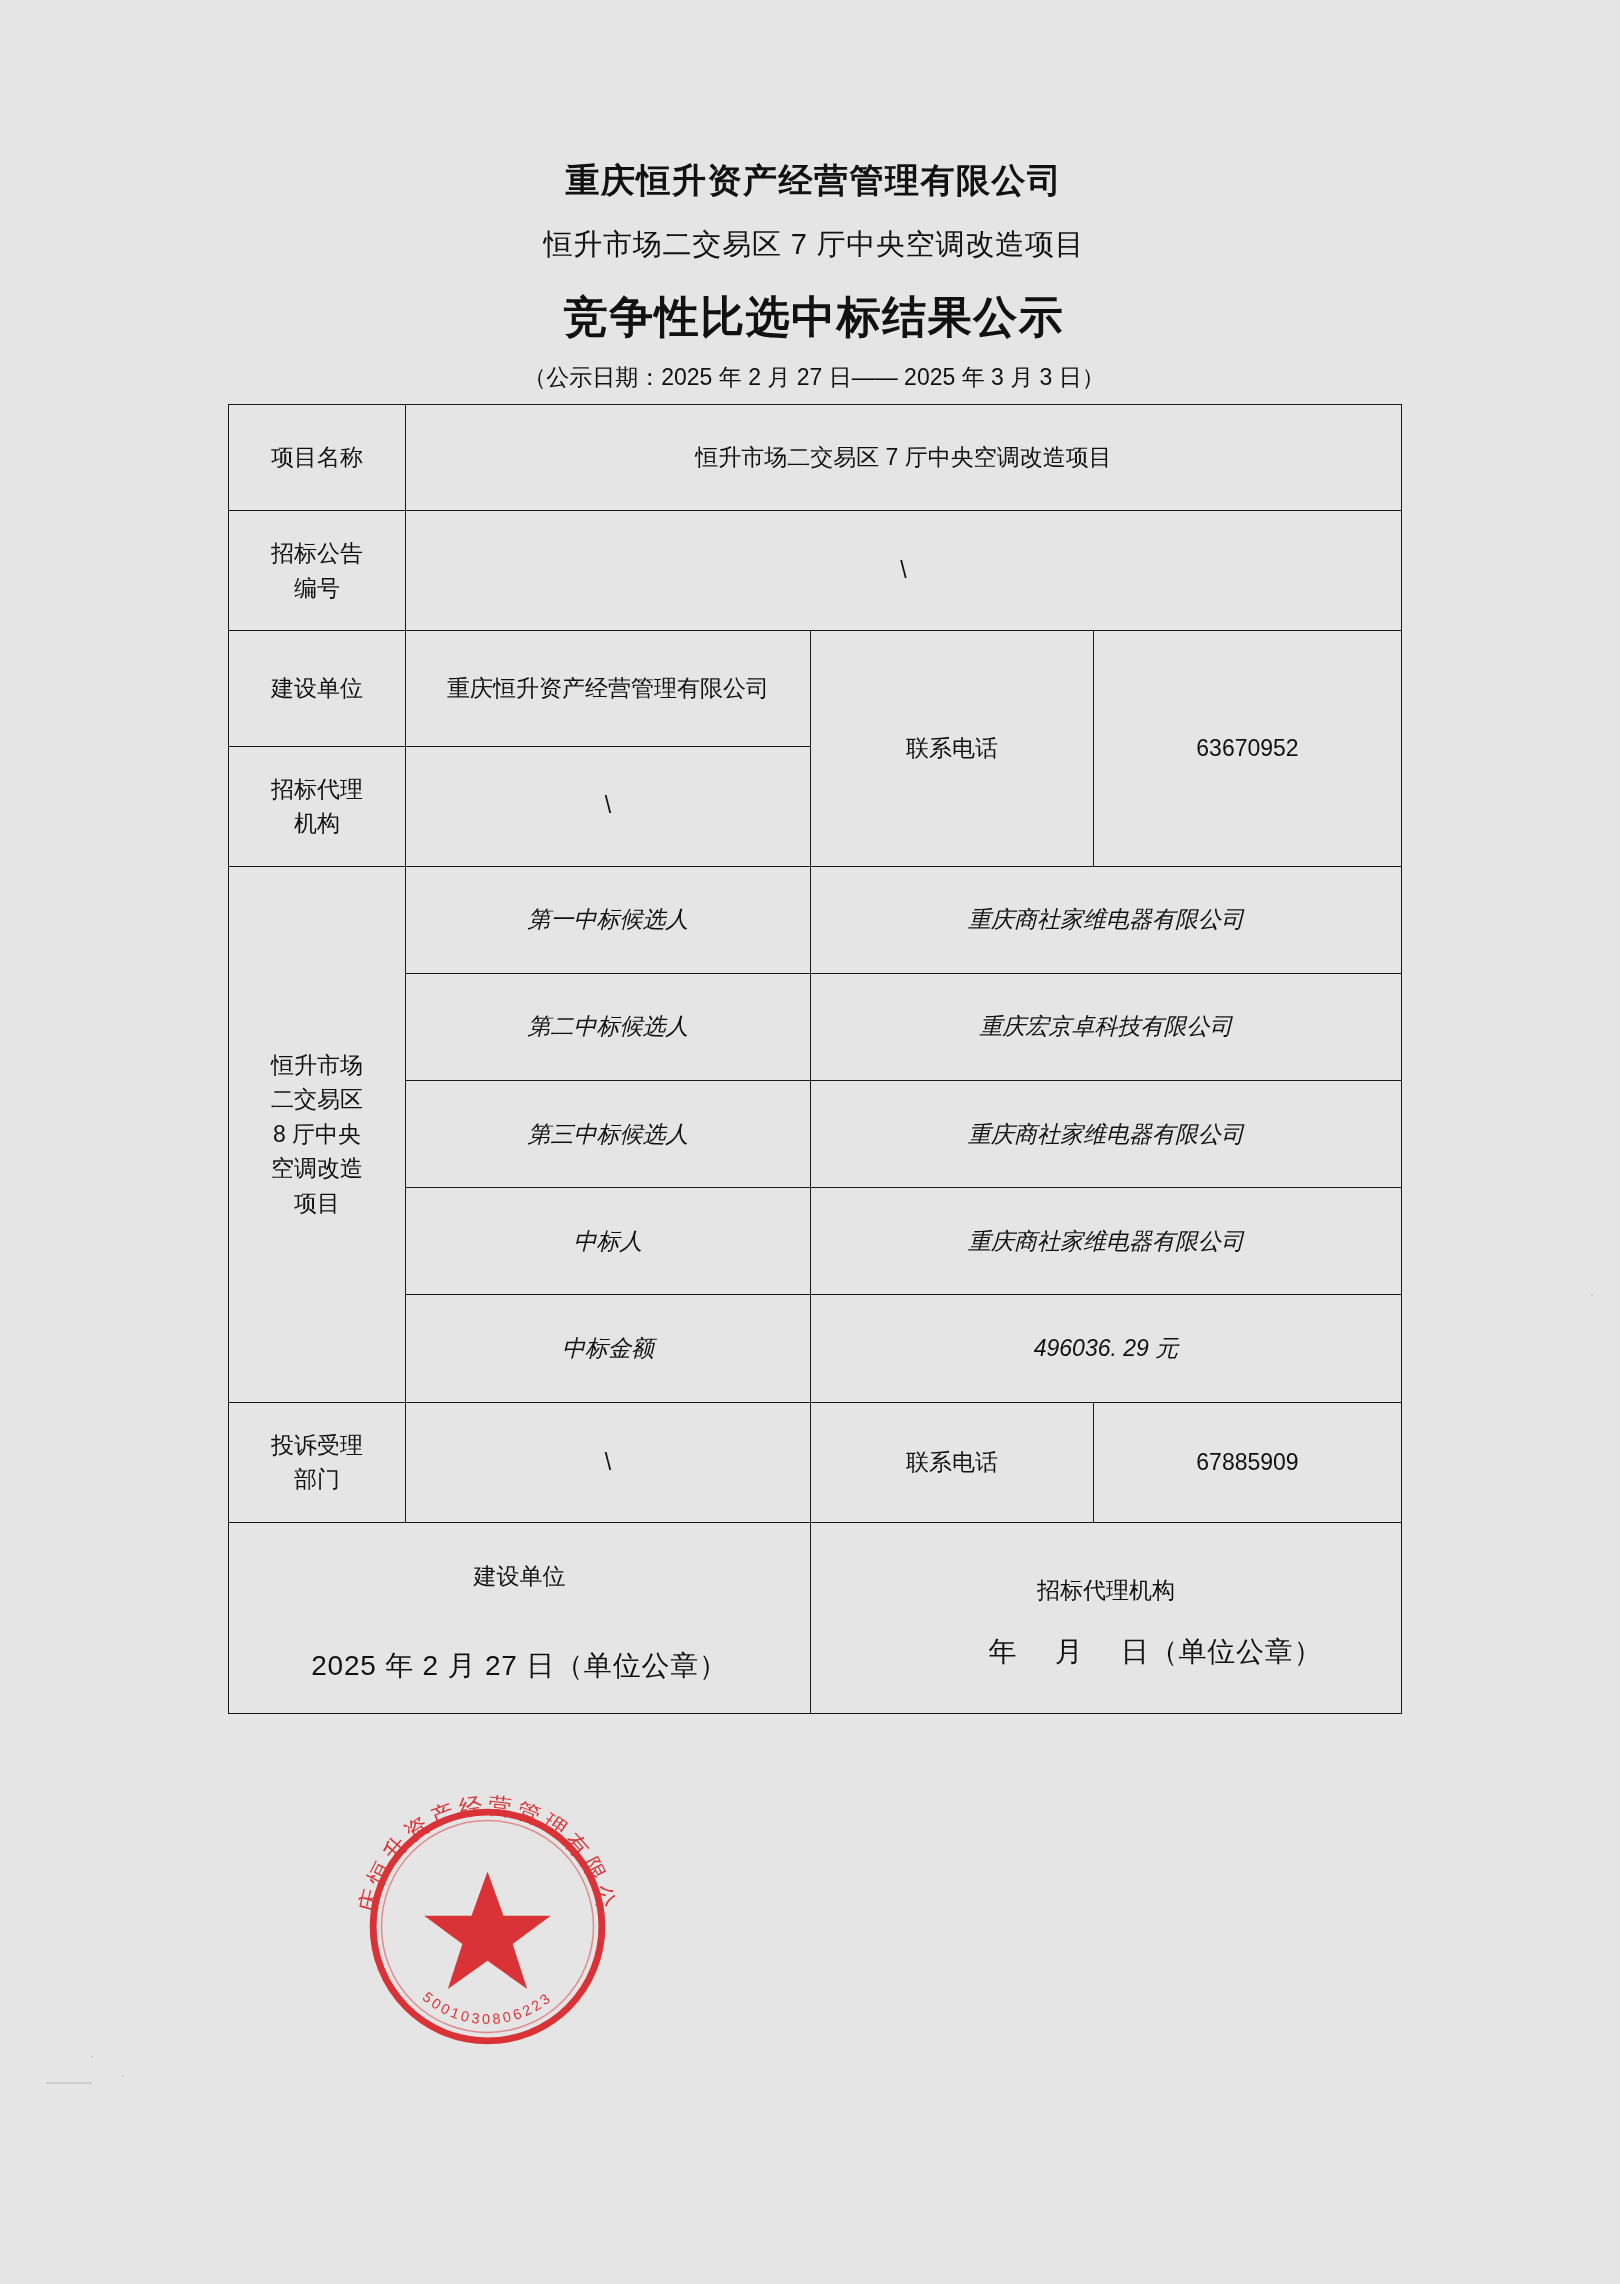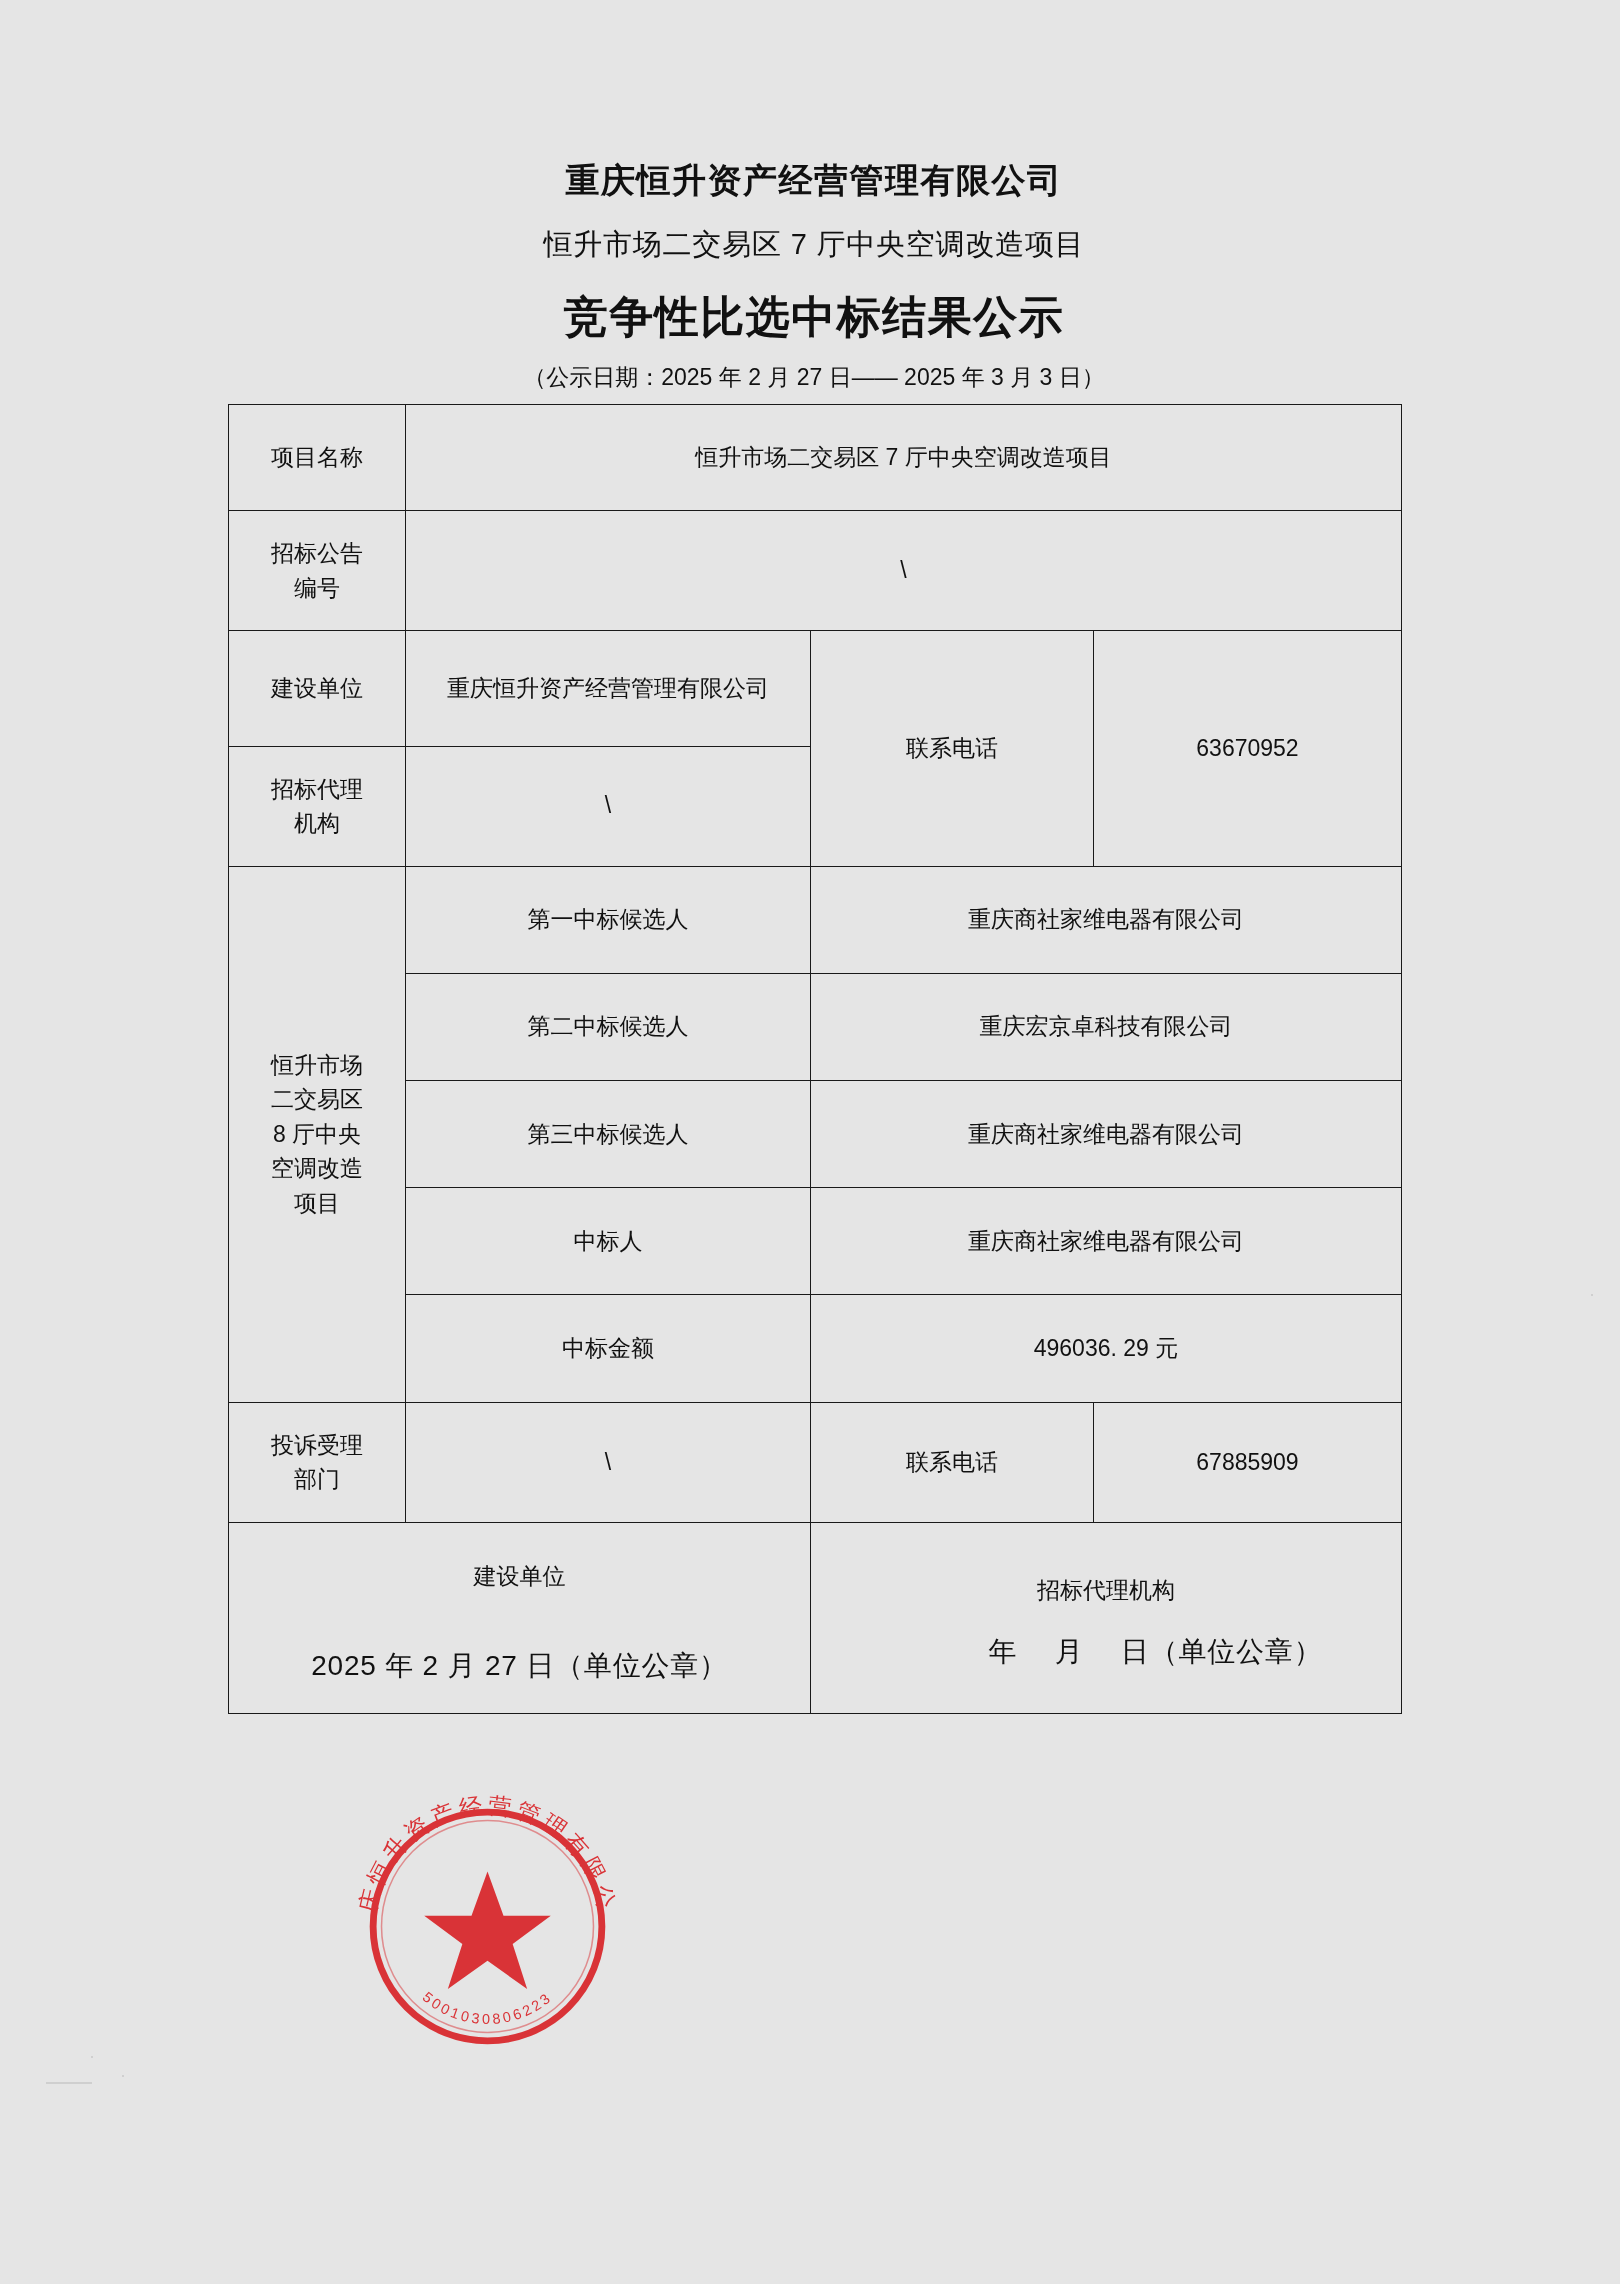--- a/index.html
+++ b/index.html
@@ -86,21 +86,21 @@
     width: 177px;
     font-size: 23px;
   }
   .leftpad {
     text-align: left;
     padding-left: 20px;
   }
   .h-row-1 { height: 90px; }
   .h-row-2 { height: 104px; }
   .h-row-3 { height: 99px; }
-  .h-row-cand { height: 91px; }
+  .h-row-cand { height: 91px; font-style: italic; }
   .h-row-foot { height: 175px; }
 
   .slash {
     font-size: 24px;
   }
 
   .vlabel {
     line-height: 1.5;
   }
 

